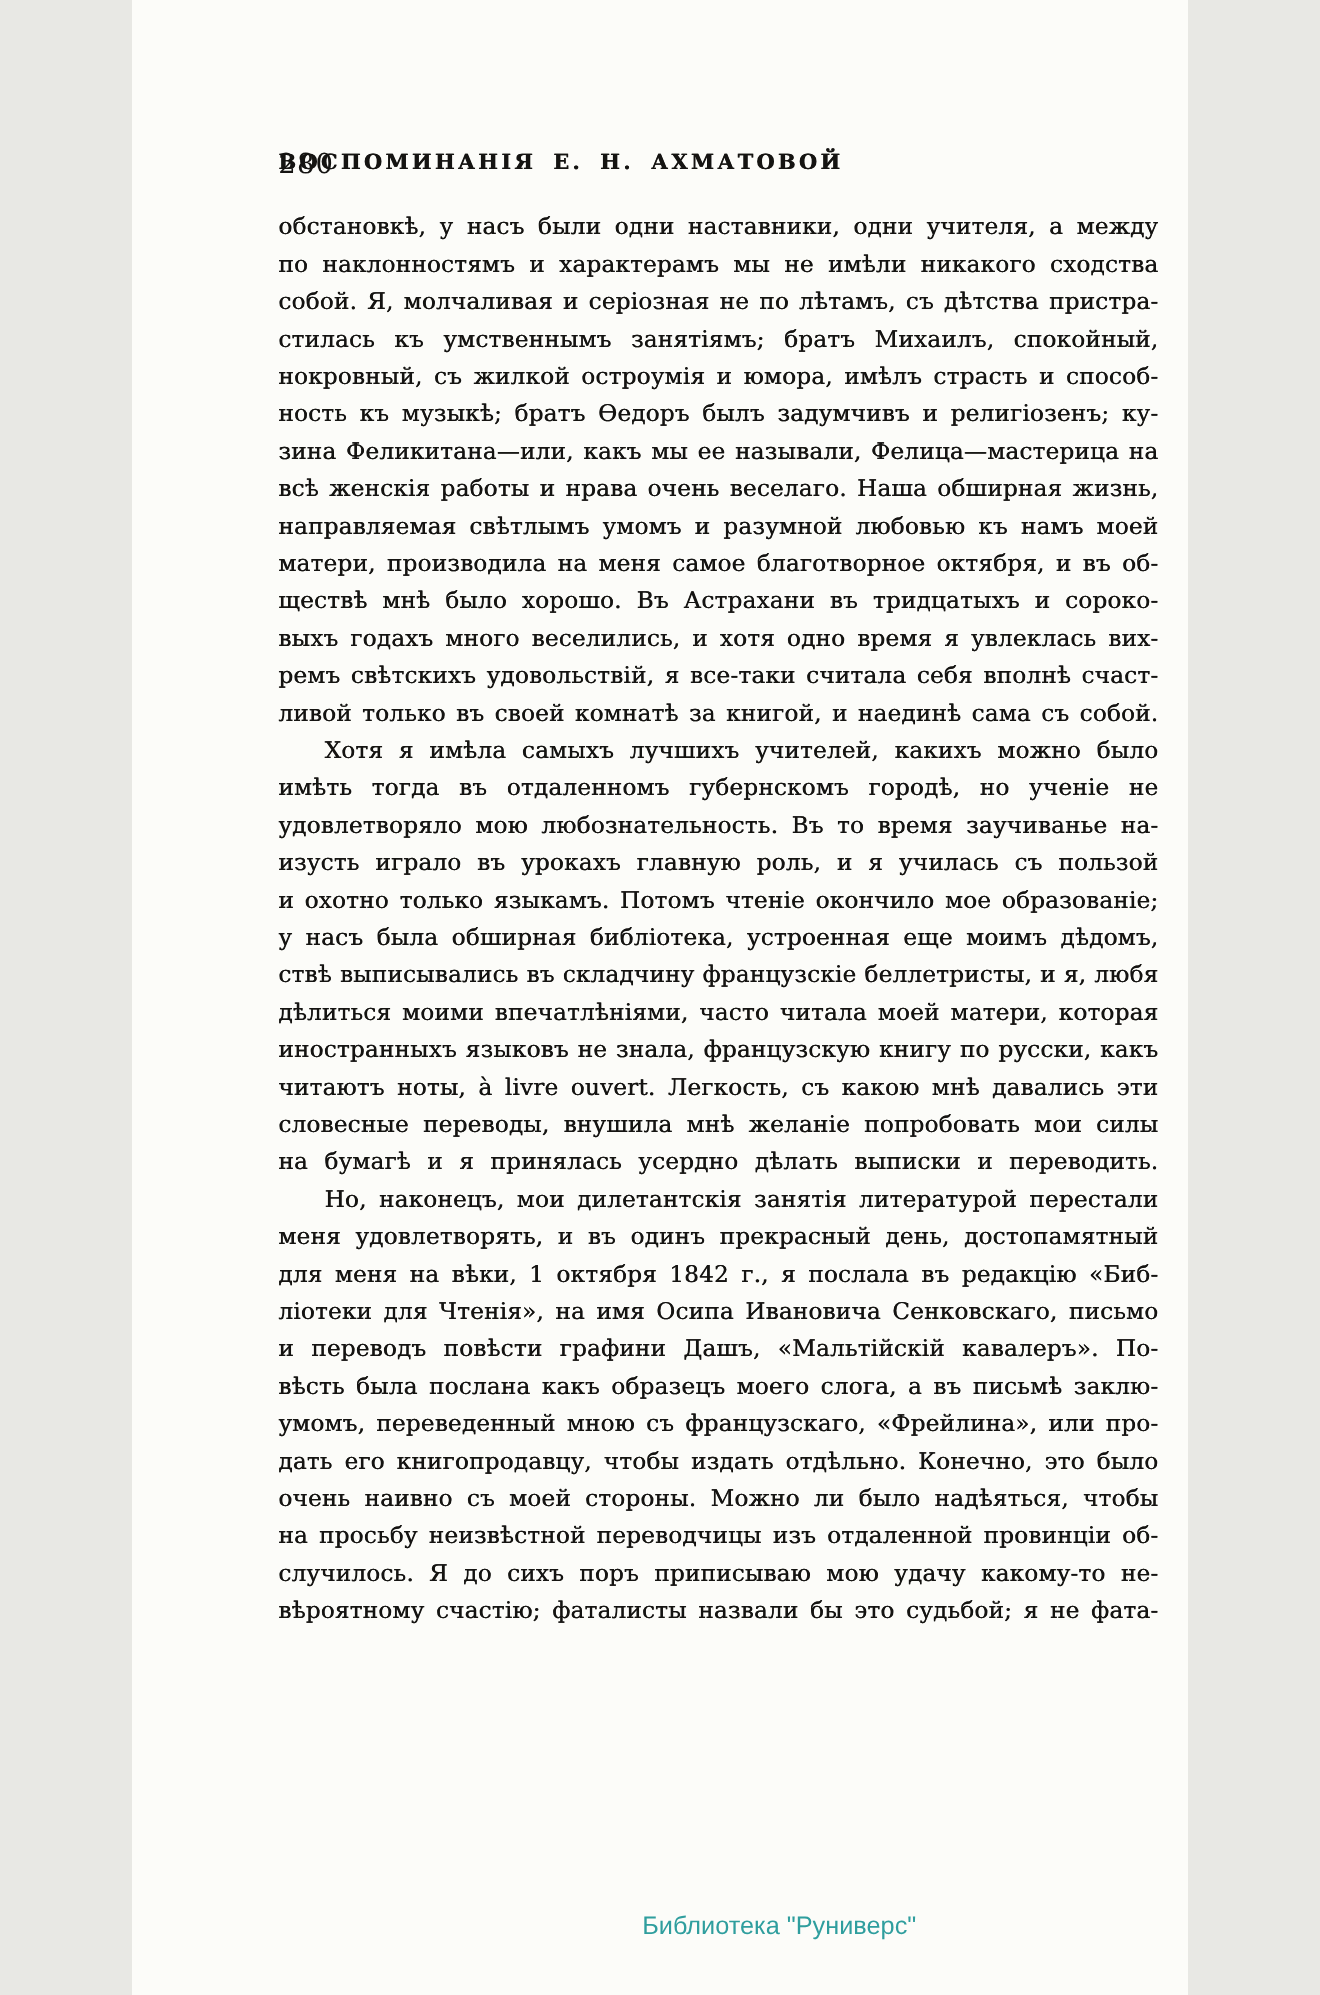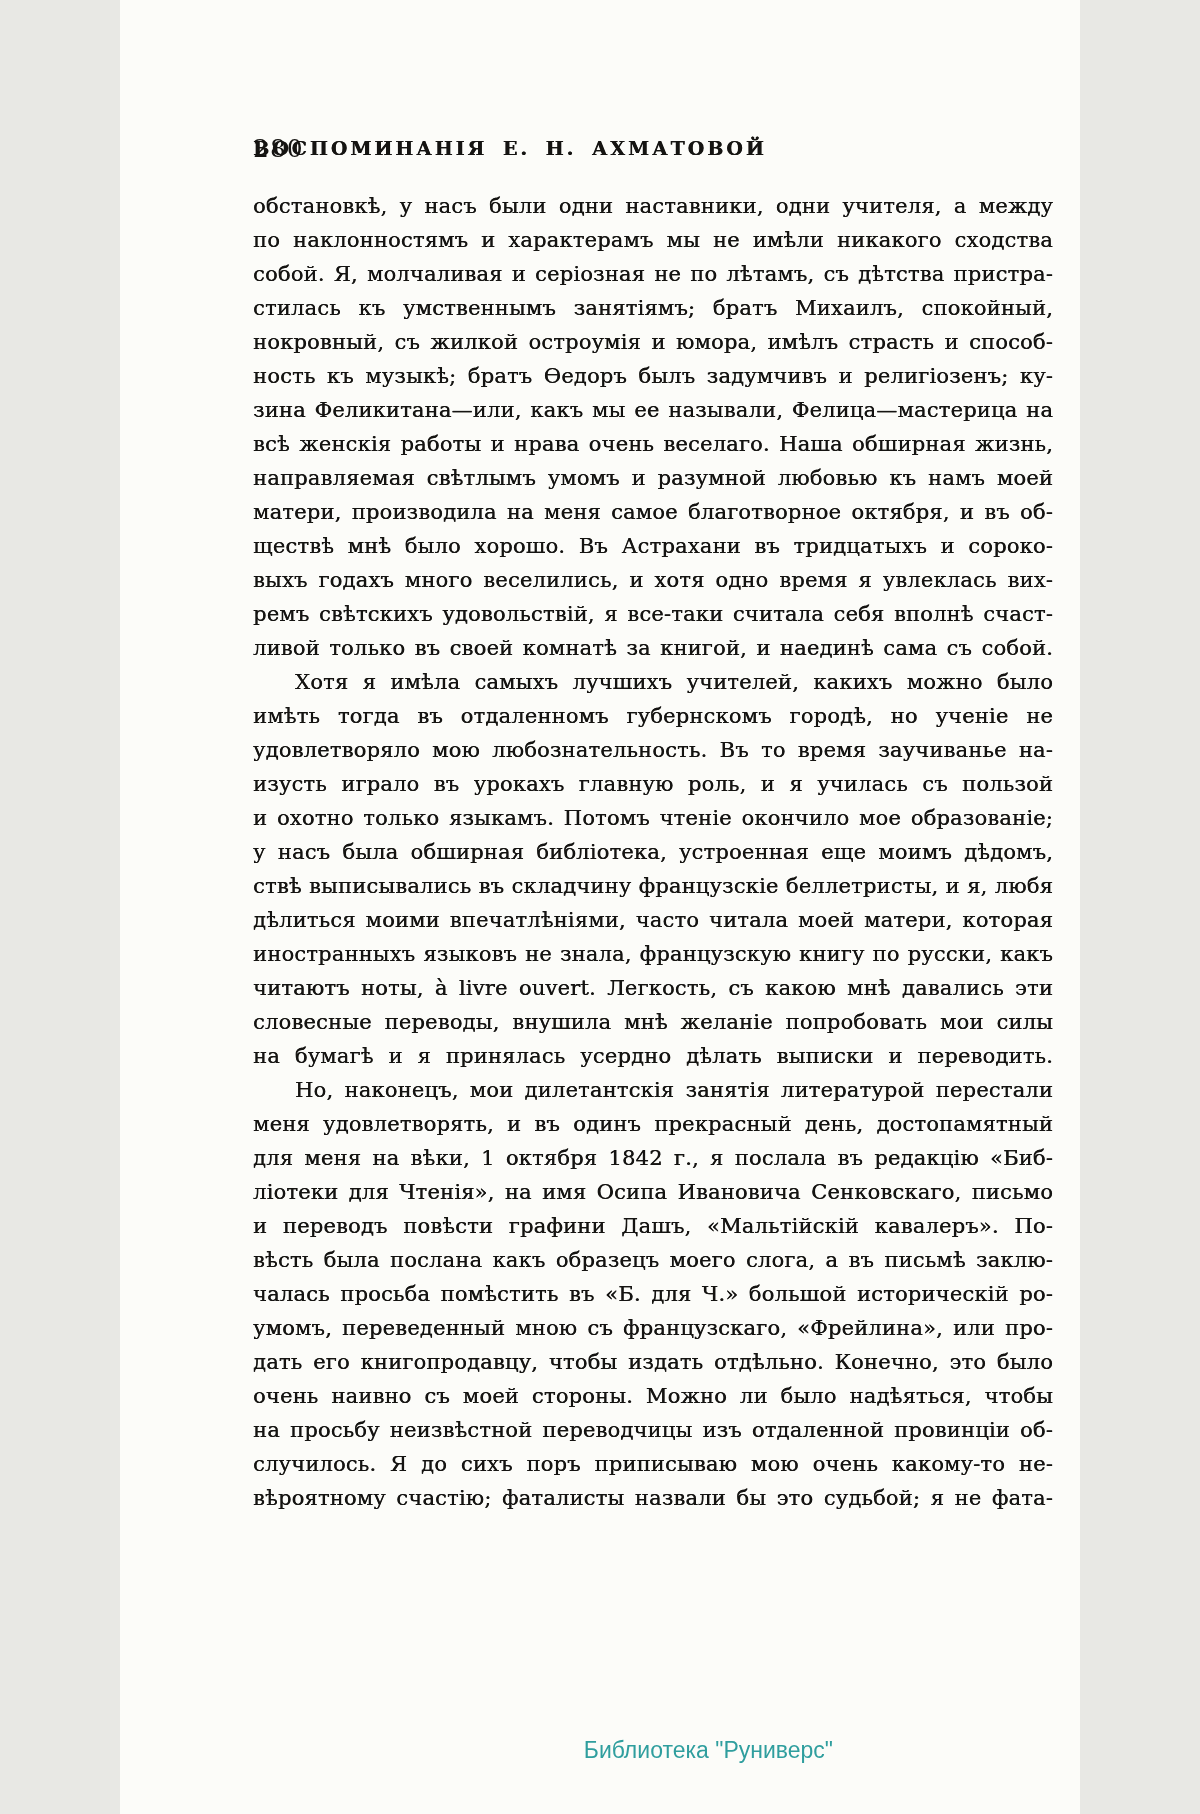--- a/index.html
+++ b/index.html
@@ -84,25 +84,24 @@
         <div class="line">словесные переводы, внушила мнѣ желаніе попробовать мои силы</div>
         <div class="line">на бумагѣ и я принялась усердно дѣлать выписки и переводить.</div>
       </div>
       <div class="paragraph">
         <div class="line indent">Но, наконецъ, мои дилетантскія занятія литературой перестали</div>
         <div class="line">меня удовлетворять, и въ одинъ прекрасный день, достопамятный</div>
         <div class="line">для меня на вѣки, 1 октября 1842 г., я послала въ редакцію «Биб-</div>
         <div class="line">ліотеки для Чтенія», на имя Осипа Ивановича Сенковскаго, письмо</div>
         <div class="line">и переводъ повѣсти графини Дашъ, «Мальтійскій кавалеръ». По-</div>
         <div class="line">вѣсть была послана какъ образецъ моего слога, а въ письмѣ заклю-</div>
-        <div class="line">чалась просьба помѣстить въ «Б. для Ч.» большой историческій ро-</div>
         <div class="line">умомъ, переведенный мною съ французскаго, «Фрейлина», или про-</div>
         <div class="line">дать его книгопродавцу, чтобы издать отдѣльно. Конечно, это было</div>
         <div class="line">очень наивно съ моей стороны. Можно ли было надѣяться, чтобы</div>
         <div class="line">на просьбу неизвѣстной переводчицы изъ отдаленной провинціи об-</div>
-        <div class="line">случилось. Я до сихъ поръ приписываю мою очень какому-то не-</div>
+        <div class="line">случилось. Я до сихъ поръ приписываю мою удачу какому-то не-</div>
         <div class="line">вѣроятному счастію; фаталисты назвали бы это судьбой; я не фата-</div>
       </div>
     </div>
 
   <div class="watermark" style="color: rgb(47, 158, 158);">Библиотека "Руниверс"</div>
 
 </div>
 
 </body></html>

